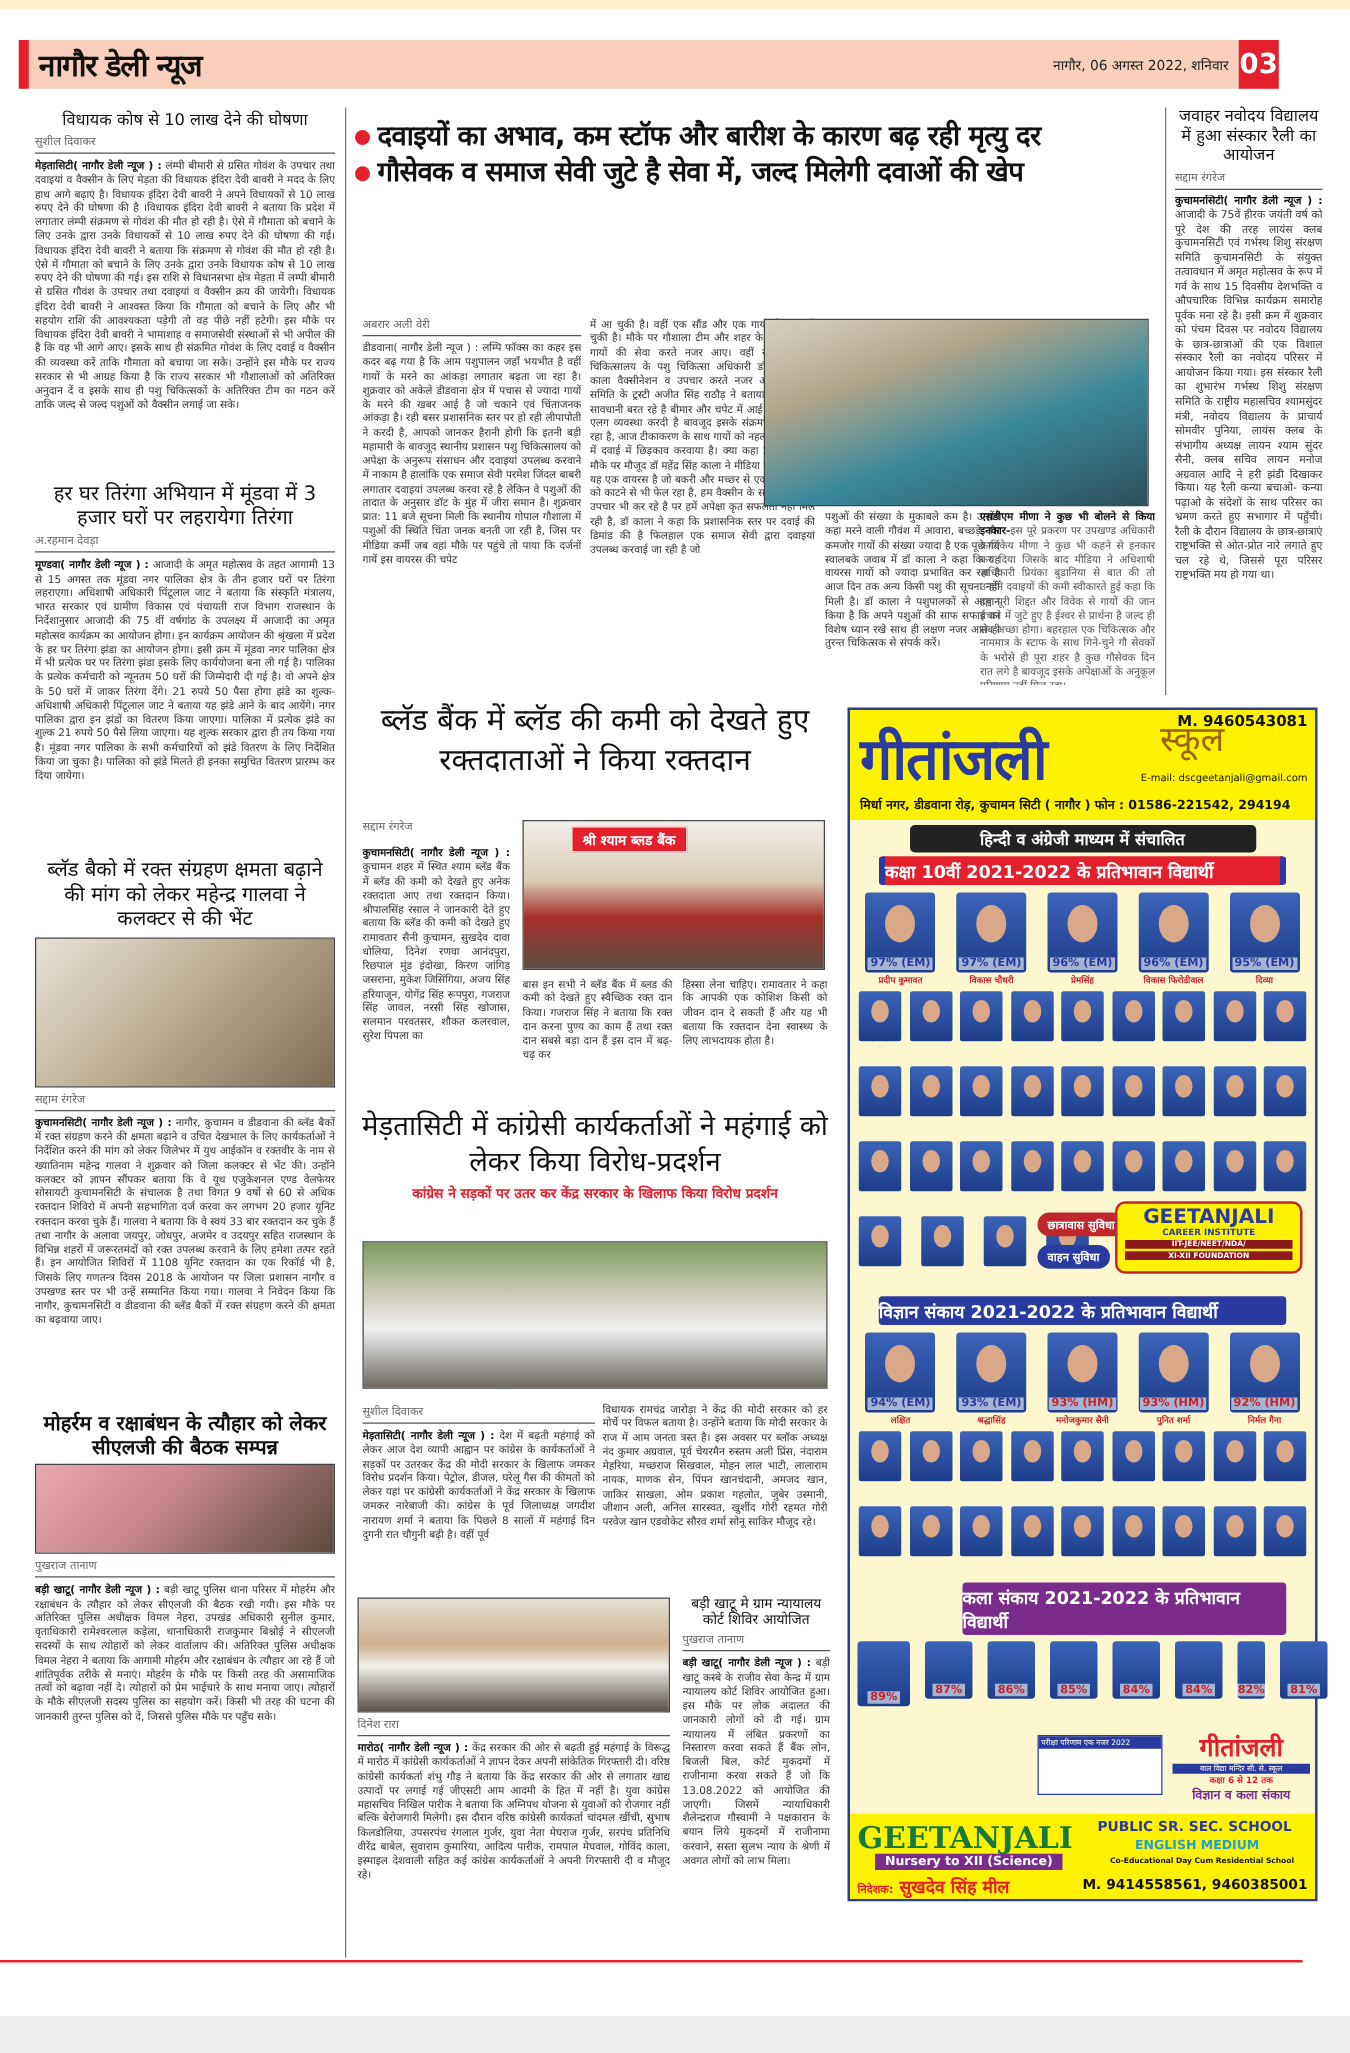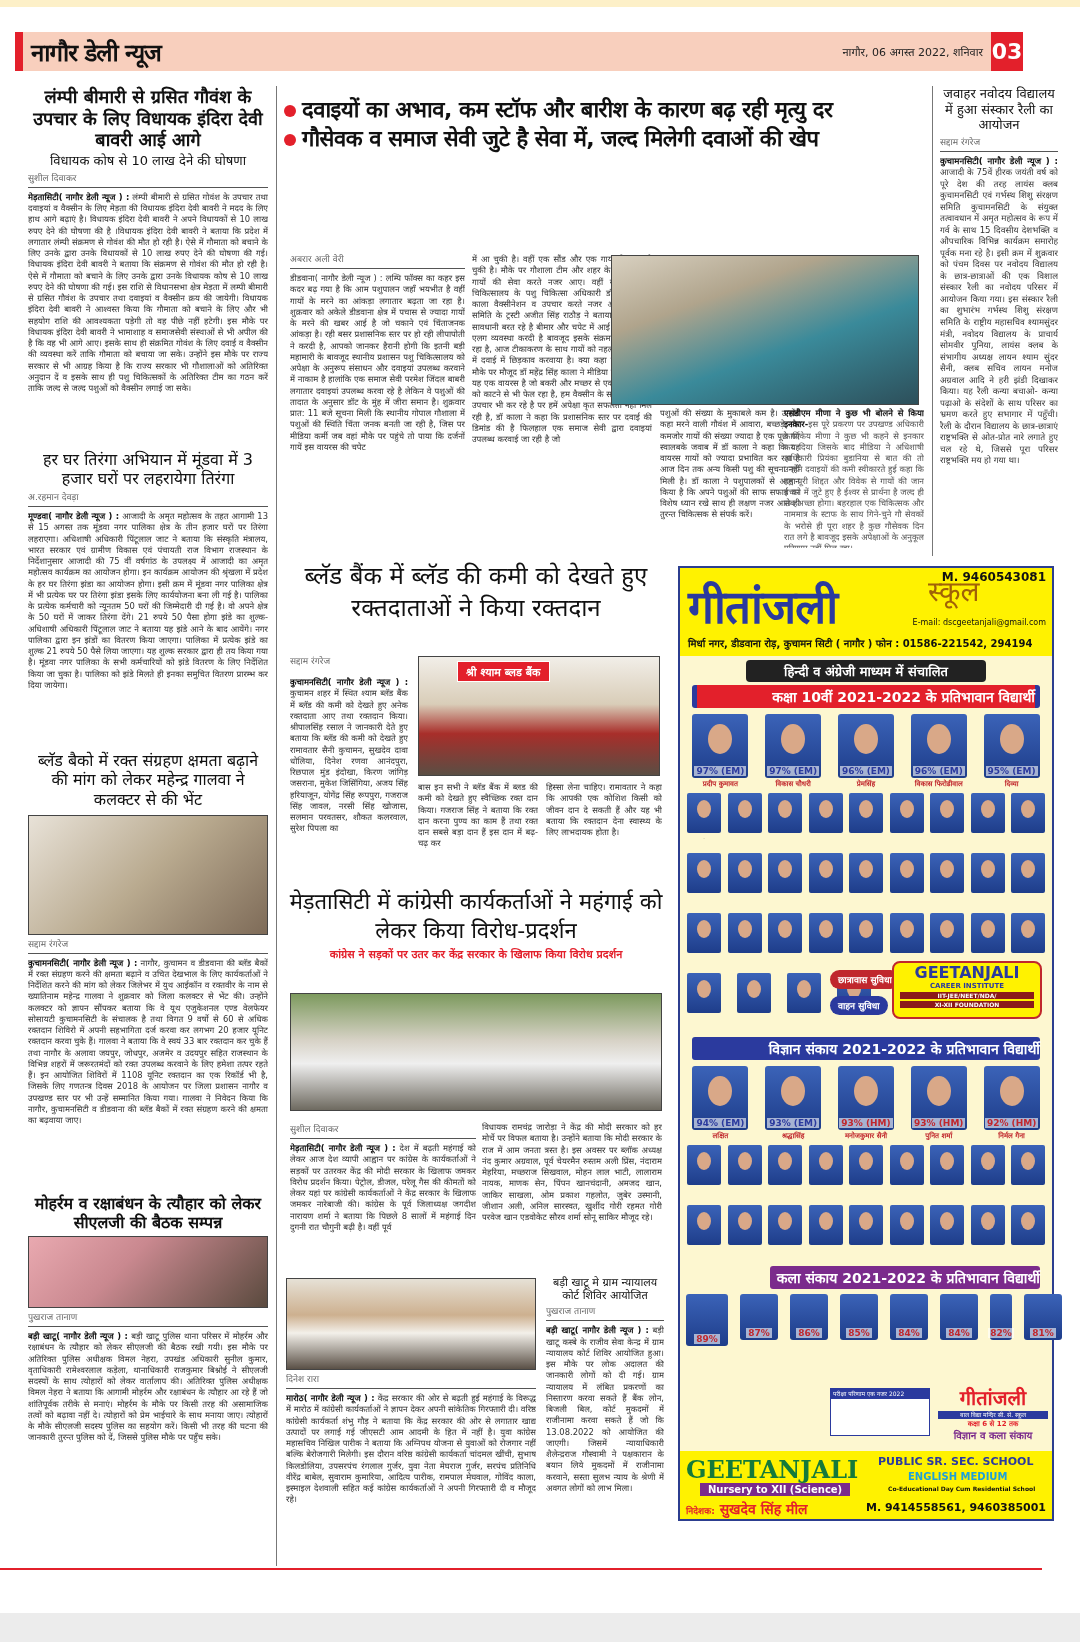--- a/index.html
+++ b/index.html
@@ -21,22 +21,22 @@
 .big-hl{font-family:"DejaVu Sans",sans-serif;font-weight:bold;font-size:58px;color:#111;text-align:center;letter-spacing:-2px;line-height:1}
 .sub-hl{font-weight:bold;font-size:22px;color:#111;line-height:1.3;white-space:nowrap;letter-spacing:-0.5px}
 .dot{display:inline-block;width:12px;height:12px;border-radius:50%;background:#e3202b;margin-right:6px;vertical-align:middle}
 .ad{position:absolute;left:678px;top:566px;width:376px;height:955px;background:#fdf7d0;border:2px solid #2c3e8f}
 .ad-head{background:#fff200;height:88px;position:relative}
 .ad-name{position:absolute;left:8px;top:6px;font-size:46px;font-weight:bold;color:#2b3a9e;letter-spacing:-1px}
 .ad-school{position:absolute;left:248px;top:3px;font-size:28px;font-weight:normal;color:#a16207}
 .ad-mob{position:absolute;right:6px;top:2px;font-size:12px;font-weight:bold;color:#111}
 .ad-email{position:absolute;right:6px;top:50px;font-size:8px;color:#111}
 .ad-addr{position:absolute;left:8px;top:68px;font-size:10px;color:#111;font-weight:bold}
-.ad-med{margin:4px auto 0;width:240px;background:#222;color:#fff;font-size:13px;font-weight:bold;text-align:center;border-radius:4px;padding:2px}
-.ad-banner{margin:3px 12px;color:#fff;font-size:14px;font-weight:bold;text-align:right;padding:2px 0;border-radius:3px}
+.ad-med{margin:4px auto 0;width:277px;background:#222;color:#fff;font-size:13px;font-weight:bold;text-align:center;border-radius:4px;padding:2px}
+.ad-banner{margin:3px 23px;color:#fff;font-size:14px;font-weight:bold;text-align:left;padding:2px 0;border-radius:3px}
 .stu-row{display:flex;justify-content:space-around;padding:3px 4px}
 .stu{display:flex;flex-direction:column;align-items:center;width:62px}
 .stu-photo{width:56px;height:64px;background:linear-gradient(180deg,#3b63b8,#1e3d8a);border-radius:3px;position:relative;display:flex;align-items:flex-end;justify-content:center}
 .stu-face{position:absolute;top:10px;left:16px;width:24px;height:30px;border-radius:50%;background:#d9a888}
 .stu-pct{font-size:9px;font-weight:bold;color:#2b3a9e;background:rgba(255,255,255,.6);padding:0 2px;margin-bottom:2px;position:relative}
 .stu-name{font-size:7px;color:#c0272d;font-weight:bold;margin-top:1px;white-space:nowrap}
 .mini-row{display:flex;justify-content:space-between;padding:2px 6px}
 .mini{width:36px;height:56px;display:flex;flex-direction:column;align-items:center}
 .mini .p{width:34px;height:40px;background:linear-gradient(180deg,#3b63b8,#1e3d8a);border-radius:2px;position:relative}
 .mini .p:after{content:"";position:absolute;top:7px;left:10px;width:14px;height:18px;border-radius:50%;background:#d9a888}
@@ -67,21 +67,20 @@
   <div class="mh-red"></div>
   <div class="mh-title">नागौर डेली न्यूज</div>
   <div class="mh-date">नागौर, 06 अगस्त 2022, शनिवार</div>
   <div class="mh-page">03</div>
 </div>
 
 <div class="vline" style="left:276px;top:86px;height:1480px"></div>
 <div class="vline" style="left:932px;top:86px;height:470px"></div>
 
 <div class="col" style="left:28px;top:86px;width:240px">
-  <div class="hl" style="font-size:18px">लंम्पी बीमारी से ग्रसित गौवंश के उपचार के लिए विधायक इंदिरा देवी बावरी आई आगे</div>
   <div style="font-size:13px;text-align:center;color:#111">विधायक कोष से 10 लाख देने की घोषणा</div>
   <div class="byline">सुशील दिवाकर</div>
   <div class="rule"></div>
   <div class="body" style="height:250px;overflow:hidden"><b>मेड़तासिटी( नागौर डेली न्यूज ) :</b> <span>लंम्पी बीमारी से ग्रसित गोवंश के उपचार तथा दवाइयां व वैक्सीन के लिए मेड़ता की विधायक इंदिरा देवी बावरी ने मदद के लिए हाथ आगे बढ़ाएं है। विधायक इंदिरा देवी बावरी ने अपने विधायकों से 10 लाख रुपए देने की घोषणा की है ।विधायक इंदिरा देवी बावरी ने बताया कि प्रदेश में लगातार लंम्पी संक्रमण से गोवंश की मौत हो रही है। ऐसे में गौमाता को बचाने के लिए उनके द्वारा उनके विधायकों से 10 लाख रुपए देने की घोषणा की गई। विधायक इंदिरा देवी बावरी ने बताया कि संक्रमण से गोवंश की मौत हो रही है। ऐसे में गौमाता को बचाने के लिए उनके द्वारा उनके विधायक कोष से 10 लाख रुपए देने की घोषणा की गई। इस राशि से विधानसभा क्षेत्र मेड़ता में लम्पी बीमारी से ग्रसित गौवंश के उपचार तथा दवाइयां व वैक्सीन क्रय की जायेगी। विधायक इंदिरा देवी बावरी ने आश्वस्त किया कि गौमाता को बचाने के लिए और भी सहयोग राशि की आवश्यकता पड़ेगी तो वह पीछे नहीं हटेगी। इस मौके पर विधायक इंदिरा देवी बावरी ने भामाशाह व समाजसेवी संस्थाओं से भी अपील की है कि वह भी आगे आए। इसके साथ ही संक्रमित गोवंश के लिए दवाई व वैक्सीन की व्यवस्था करें ताकि गौमाता को बचाया जा सके। उन्होंने इस मौके पर राज्य सरकार से भी आग्रह किया है कि राज्य सरकार भी गौशालाओं को अतिरिक्त अनुदान दें व इसके साथ ही पशु चिकित्सकों के अतिरिक्त टीम का गठन करें ताकि जल्द से जल्द पशुओं को वैक्सीन लगाई जा सके।</span></div>
 
   <div class="hl" style="font-size:16px;font-weight:normal;margin-top:8px">हर घर तिरंगा अभियान में मूंडवा में 3 हजार घरों पर लहरायेगा तिरंगा</div>
   <div class="byline">अ.रहमान देवड़ा</div>
   <div class="rule"></div>
   <div class="body" style="height:232px;overflow:hidden"><b>मूण्डवा( नागौर डेली न्यूज ) :</b> <span>आजादी के अमृत महोत्सव के तहत आगामी 13 से 15 अगस्त तक मूंडवा नगर पालिका क्षेत्र के तीन हजार घरों पर तिरंगा लहराएगा। अधिशाषी अधिकारी पिंटूलाल जाट ने बताया कि संस्कृति मंत्रालय, भारत सरकार एवं ग्रामीण विकास एवं पंचायती राज विभाग राजस्थान के निर्देशानुसार आजादी की 75 वीं वर्षगांठ के उपलक्ष्य में आजादी का अमृत महोत्सव कार्यक्रम का आयोजन होगा। इन कार्यक्रम आयोजन की श्रृंखला में प्रदेश के हर घर तिरंगा झंडा का आयोजन होगा। इसी क्रम में मूंडवा नगर पालिका क्षेत्र में भी प्रत्येक घर पर तिरंगा झंडा इसके लिए कार्ययोजना बना ली गई है। पालिका के प्रत्येक कर्मचारी को न्यूनतम 50 घरों की जिम्मेदारी दी गई है। वो अपने क्षेत्र के 50 घरों में जाकर तिरंगा देंगे। 21 रुपये 50 पैसा होगा झंडे का शुल्क-अधिशाषी अधिकारी पिंटूलाल जाट ने बताया यह झंडे आने के बाद आयेंगे। नगर पालिका द्वारा इन झंडों का वितरण किया जाएगा। पालिका में प्रत्येक झंडे का शुल्क 21 रुपये 50 पैसे लिया जाएगा। यह शुल्क सरकार द्वारा ही तय किया गया है। मूंडवा नगर पालिका के सभी कर्मचारियों को झंडे वितरण के लिए निर्देशित किया जा चुका है। पालिका को झंडे मिलते ही इनका समुचित वितरण प्रारम्भ कर दिया जायेगा।</span></div>
 

